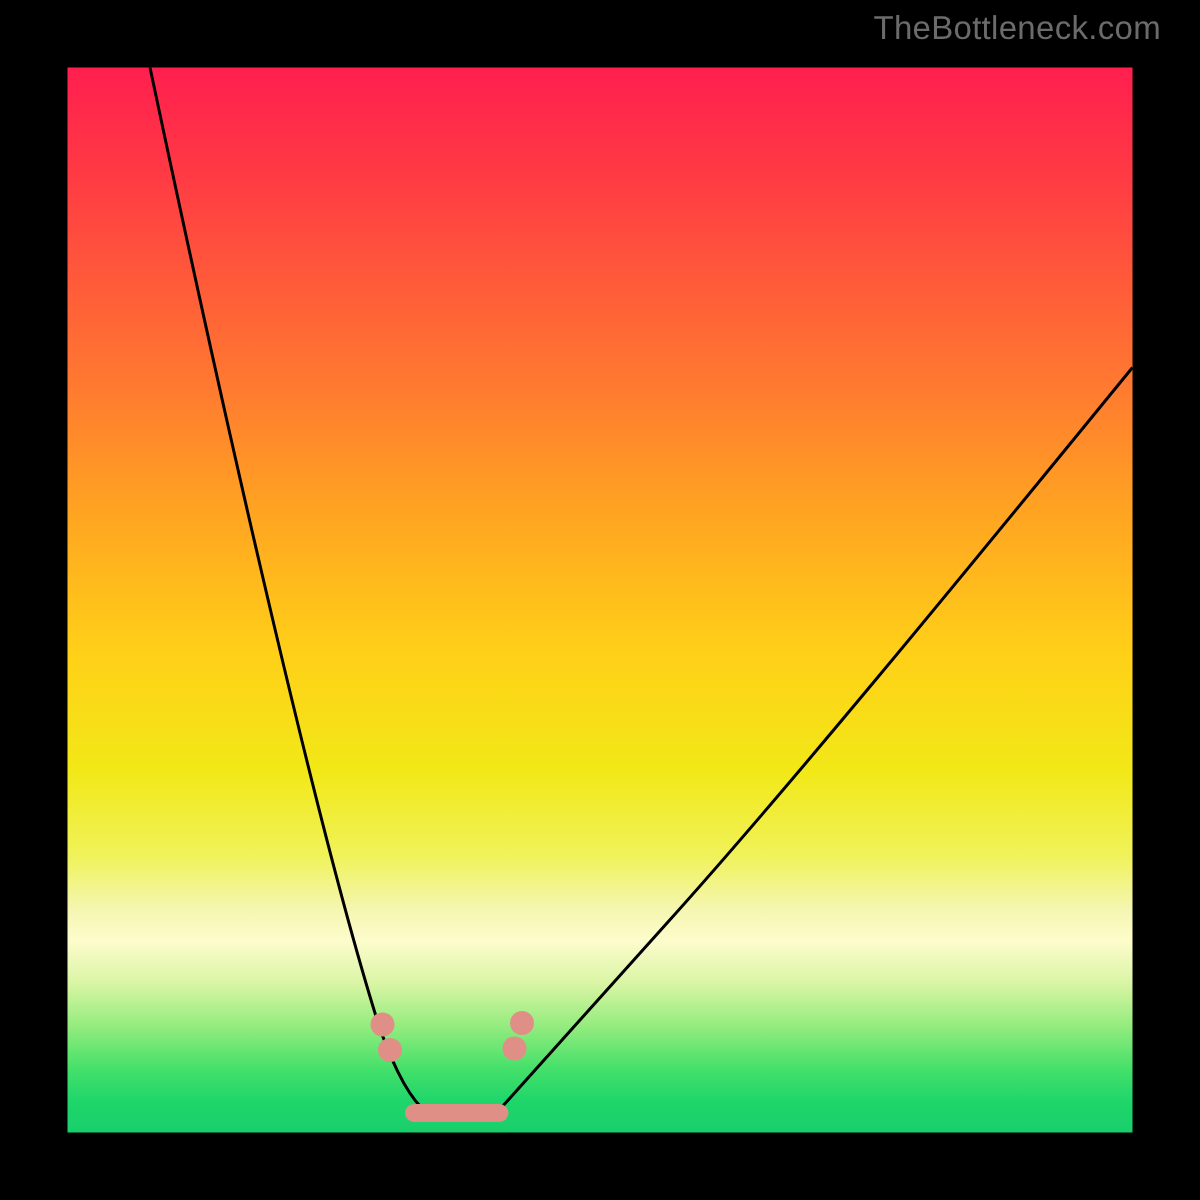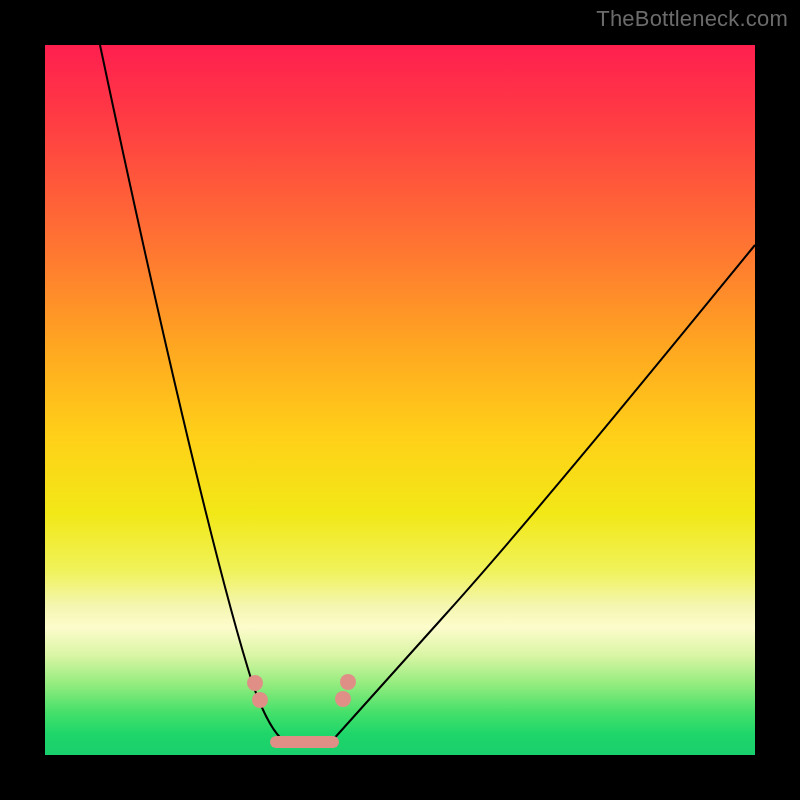--- a/index.html
+++ b/index.html
@@ -39,21 +39,21 @@
       #d9f5a4 86%,
       #94ec7e 90%,
       #45e06a 94%,
       #1fd66a 97%,
       #18cf6c 100%
     );
   }
   .watermark {
     position: absolute;
     top: 6px;
-    right: 12px;
+    right: 26px;
     color: #6b6b6b;
     font-size: 22px;
     letter-spacing: 0.2px;
   }
   svg.curves {
     position: absolute;
     left: 0;
     top: 0;
     width: 710px;
     height: 710px;

